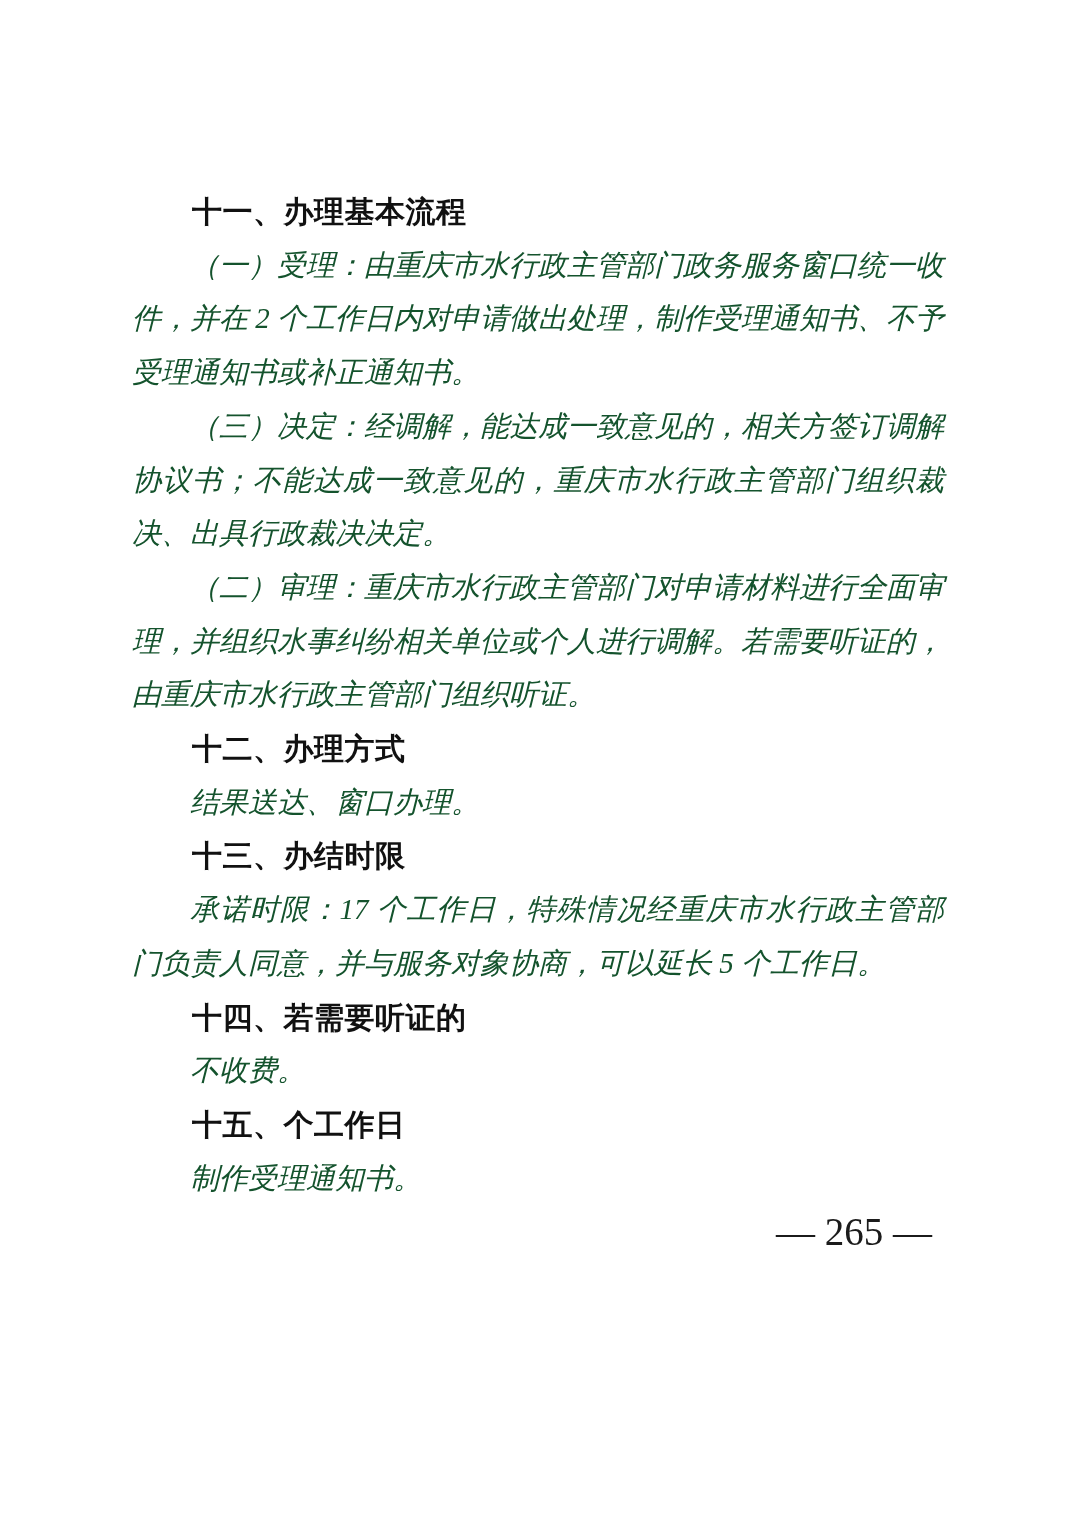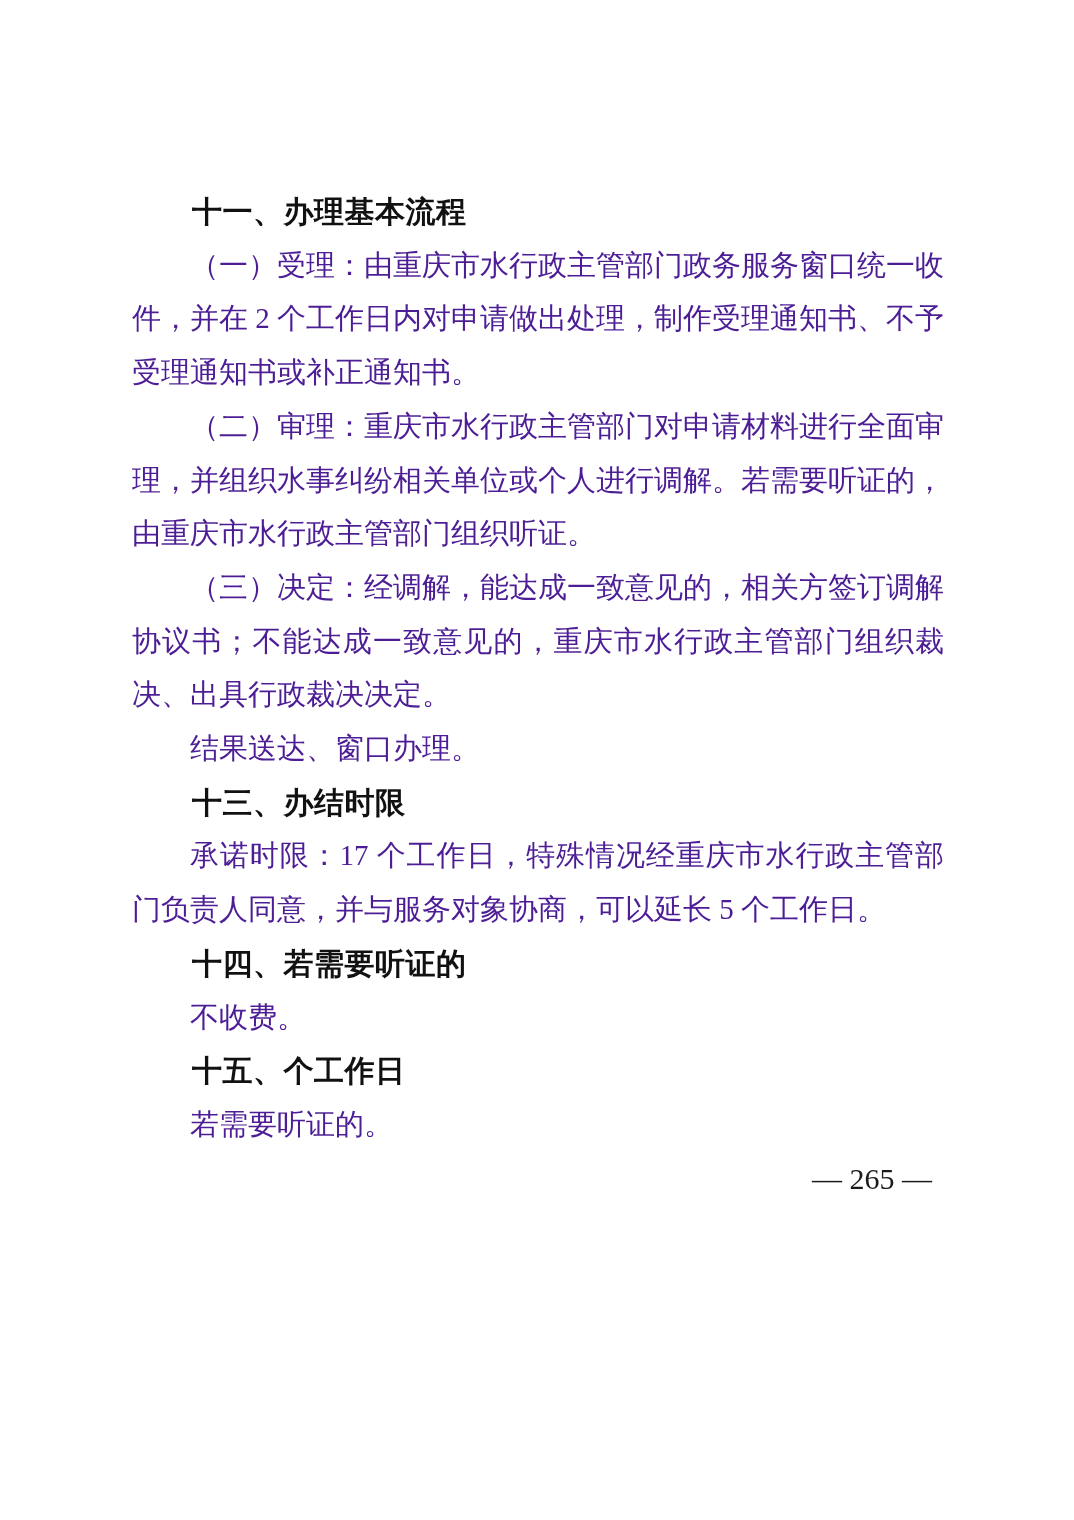--- a/index.html
+++ b/index.html
@@ -34,50 +34,52 @@
       color: #111111;
       white-space: nowrap;
     }
     .doc p {
       margin: 0;
       font-family: "Liberation Serif", "DejaVu Serif", serif;
       font-size: 29px;
       line-height: 53.7px;
       text-indent: 2em;
       text-align: justify;
-      color: #4c1d95;
+      color: #14532d;
+      font-style: italic;
     }
     .page-number {
       font-family: "Liberation Serif", "DejaVu Serif", serif;
-      font-size: 30px;
+      font-size: 39px;
       line-height: 53.7px;
       text-align: right;
       padding-right: 12px;
       color: #1b1b1b;
     }
   </style>
 </head>
 <body>
 
 <div class="page">
   <main class="doc">
 
     <h2>十一、办理基本流程</h2>
     <p>（一）受理：由重庆市水行政主管部门政务服务窗口统一收件，并在 2 个工作日内对申请做出处理，制作受理通知书、不予受理通知书或补正通知书。</p>
+    <p>（三）决定：经调解，能达成一致意见的，相关方签订调解协议书；不能达成一致意见的，重庆市水行政主管部门组织裁决、出具行政裁决决定。</p>
     <p>（二）审理：重庆市水行政主管部门对申请材料进行全面审理，并组织水事纠纷相关单位或个人进行调解。若需要听证的，由重庆市水行政主管部门组织听证。</p>
-    <p>（三）决定：经调解，能达成一致意见的，相关方签订调解协议书；不能达成一致意见的，重庆市水行政主管部门组织裁决、出具行政裁决决定。</p>
 
+    <h2>十二、办理方式</h2>
     <p>结果送达、窗口办理。</p>
 
     <h2>十三、办结时限</h2>
     <p>承诺时限：17 个工作日，特殊情况经重庆市水行政主管部门负责人同意，并与服务对象协商，可以延长 5 个工作日。</p>
 
     <h2>十四、若需要听证的</h2>
     <p>不收费。</p>
 
     <h2>十五、个工作日</h2>
-    <p>若需要听证的。</p>
+    <p>制作受理通知书。</p>
 
 
     <div class="page-number">— 265 —</div>
 
   </main>
 </div>
 
 </body></html>

